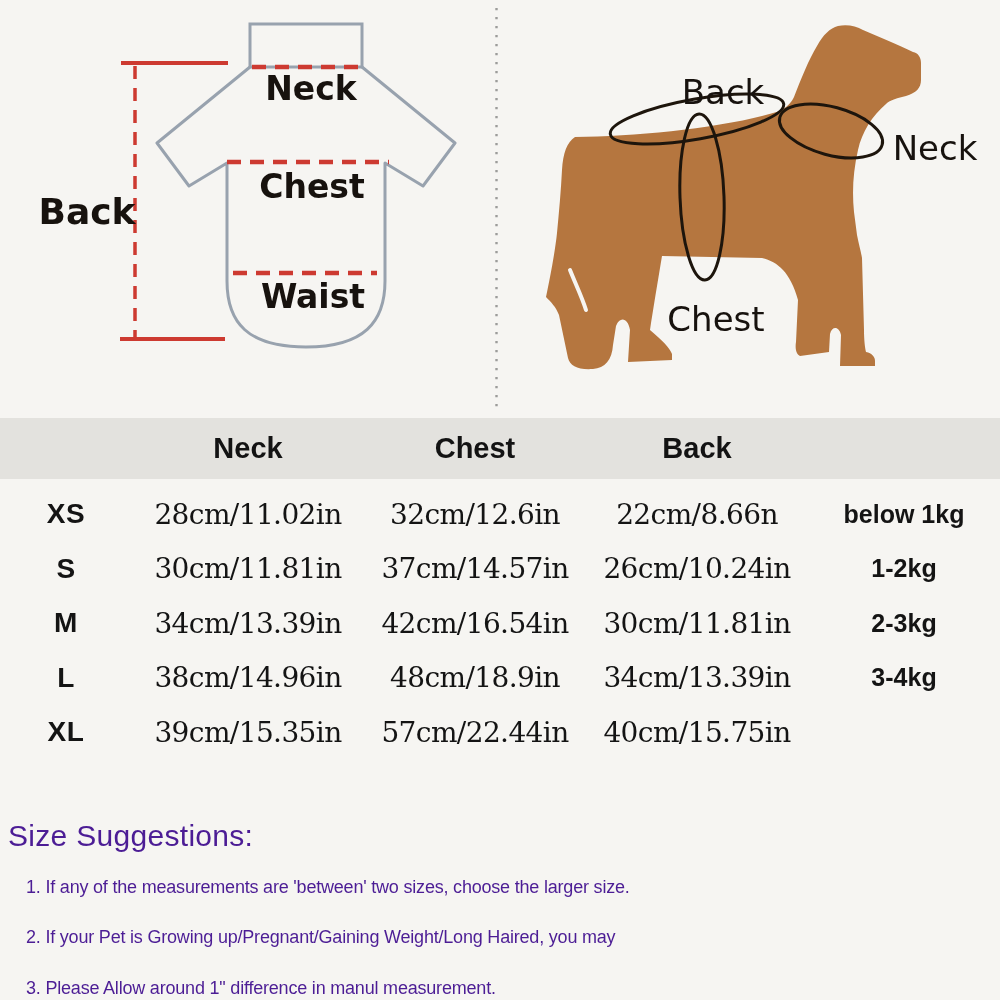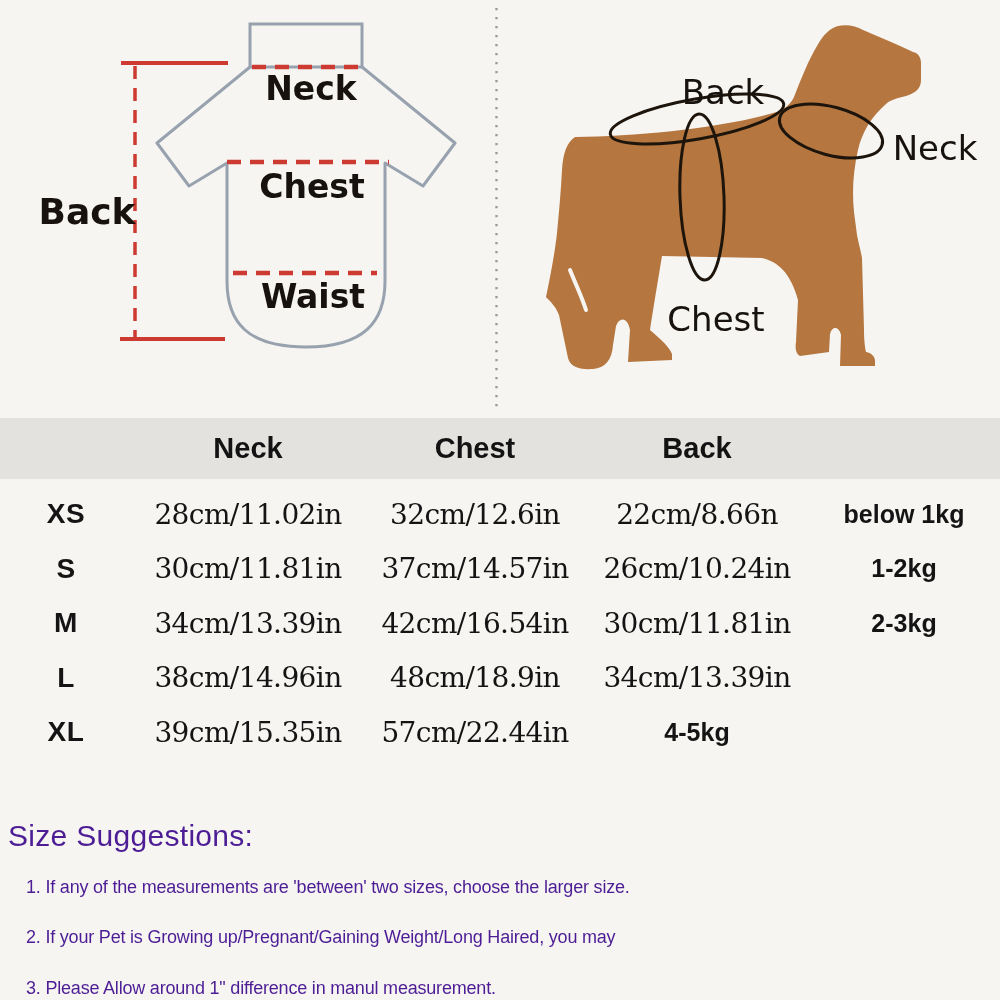--- a/index.html
+++ b/index.html
@@ -135,26 +135,27 @@
       <div class="cell meas-cell">34cm/13.39in</div>
       <div class="cell meas-cell">42cm/16.54in</div>
       <div class="cell meas-cell">30cm/11.81in</div>
       <div class="cell wt-cell">2-3kg</div>
     </div>
     <div class="tbl-grid trow">
       <div class="cell size-cell">L</div>
       <div class="cell meas-cell">38cm/14.96in</div>
       <div class="cell meas-cell">48cm/18.9in</div>
       <div class="cell meas-cell">34cm/13.39in</div>
+      <div class="cell wt-cell">3-4kg</div>
     </div>
     <div class="tbl-grid trow">
       <div class="cell size-cell">XL</div>
       <div class="cell meas-cell">39cm/15.35in</div>
       <div class="cell meas-cell">57cm/22.44in</div>
-      <div class="cell wt-cell">4-5kg</div>
+      <div class="cell meas-cell">40cm/15.75in</div>
     </div>
   </div>
 
   <div class="suggestions">
     <p class="sg-head">Size Suggestions:</p>
     <p class="sg-line">1. If any of the measurements are 'between' two sizes, choose the larger size.</p>
     <p class="sg-line">2. If your Pet is Growing up/Pregnant/Gaining Weight/Long Haired, you may</p>
     <p class="sg-line">3. Please Allow around 1" difference in manul measurement.</p>
   </div>
 

